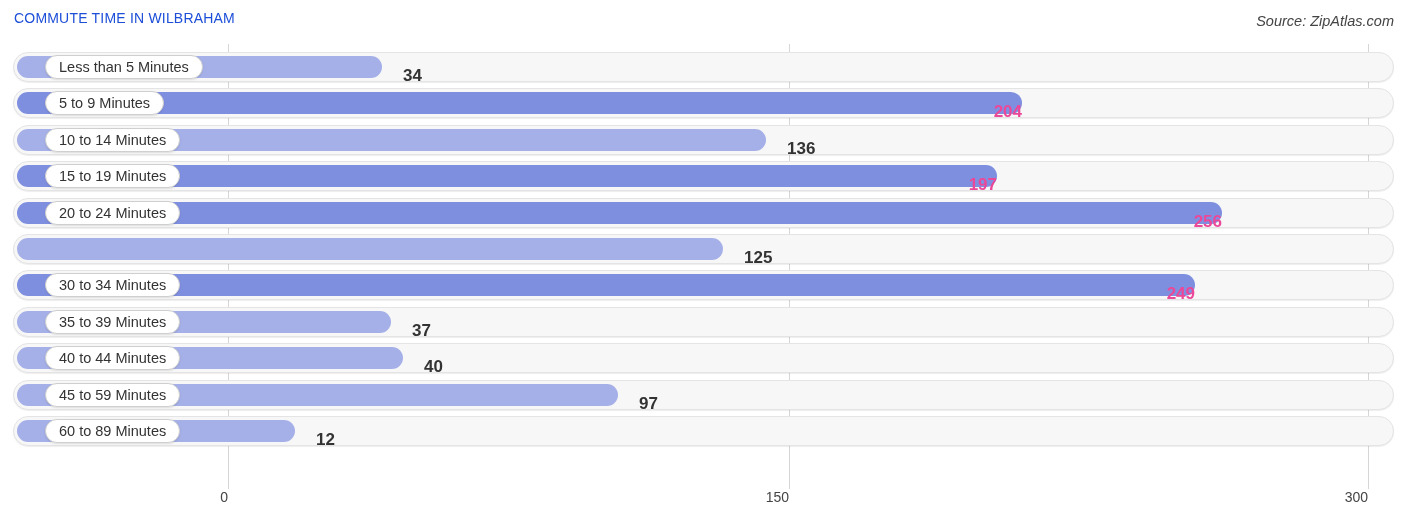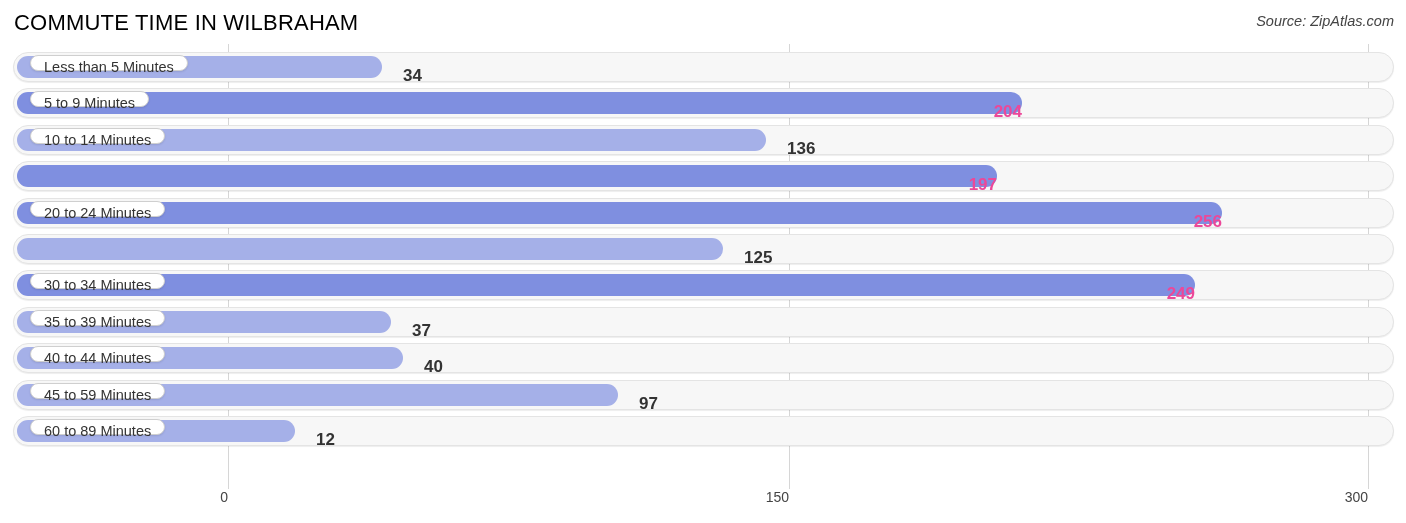--- a/index.html
+++ b/index.html
@@ -20,23 +20,23 @@
   #header {
     position: absolute;
     left: 0; top: 0;
     width: 1406px;
     height: 44px;
   }
   #chart-title {
     position: absolute;
     left: 14px;
     top: 10px;
-    font-size: 22px;
+    font-size: 14px;
     letter-spacing: 0.2px;
-    color: #000000;
+    color: #1d4ed8;
     white-space: nowrap;
   }
   #chart-source {
     position: absolute;
     right: 12px;
     top: 13px;
     font-size: 14.5px;
     font-style: italic;
     color: #444444;
     white-space: nowrap;
@@ -81,23 +81,23 @@
   .bar {
     position: absolute;
     left: 4px;
     top: 4px;
     height: 22px;
     border-radius: 11px;
     box-sizing: border-box;
   }
   .label-pill {
     position: absolute;
-    left: 17px;
+    left: 32px;
     top: 3px;
-    height: 16px;
+    height: 24px;
     line-height: 23px;
     padding: 0 13px;
     background: #ffffff;
     border: 1px solid #cfcfcf;
     border-radius: 12px;
     font-size: 14.5px;
     color: #333333;
     white-space: nowrap;
     box-shadow: 0 1px 2px rgba(0,0,0,0.10);
     box-sizing: border-box;
@@ -160,20 +160,21 @@
     </div>
     <div class="row" style="top: 80.8px;">
       <div class="track" style="background: rgb(247, 247, 247); border-color: rgb(228, 228, 228);"></div>
       <div class="bar" style="width: 749px; background: rgb(165, 176, 232);"></div>
       <div class="label-pill">10 to 14 Minutes</div>
       <div class="value outside" style="left: 774px;">136</div>
     </div>
     <div class="row" style="top: 117.2px;">
       <div class="track" style="background: rgb(247, 247, 247); border-color: rgb(228, 228, 228);"></div>
       <div class="bar" style="width: 980px; background: rgb(127, 143, 224);"></div>
+      <div class="label-pill">15 to 19 Minutes</div>
       <div class="value inside" style="left: 932px; width: 52px; text-align: right;">197</div>
     </div>
     <div class="row" style="top: 153.6px;">
       <div class="track" style="background: rgb(247, 247, 247); border-color: rgb(228, 228, 228);"></div>
       <div class="bar" style="width: 1205px; background: rgb(127, 143, 224);"></div>
       <div class="label-pill">20 to 24 Minutes</div>
       <div class="value inside" style="left: 1157px; width: 52px; text-align: right;">256</div>
     </div>
     <div class="row" style="top: 190px;">
       <div class="track" style="background: rgb(247, 247, 247); border-color: rgb(228, 228, 228);"></div>

